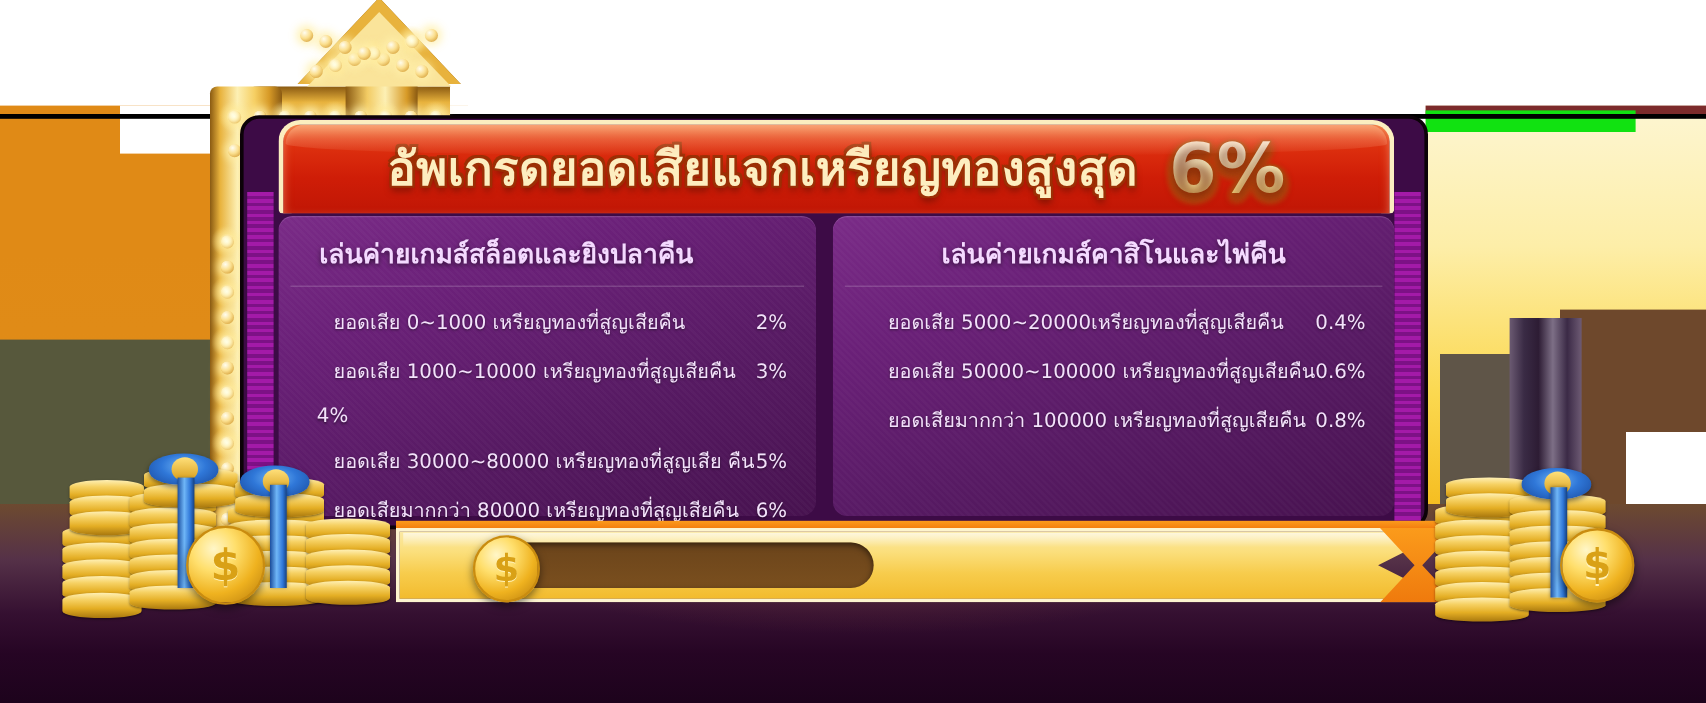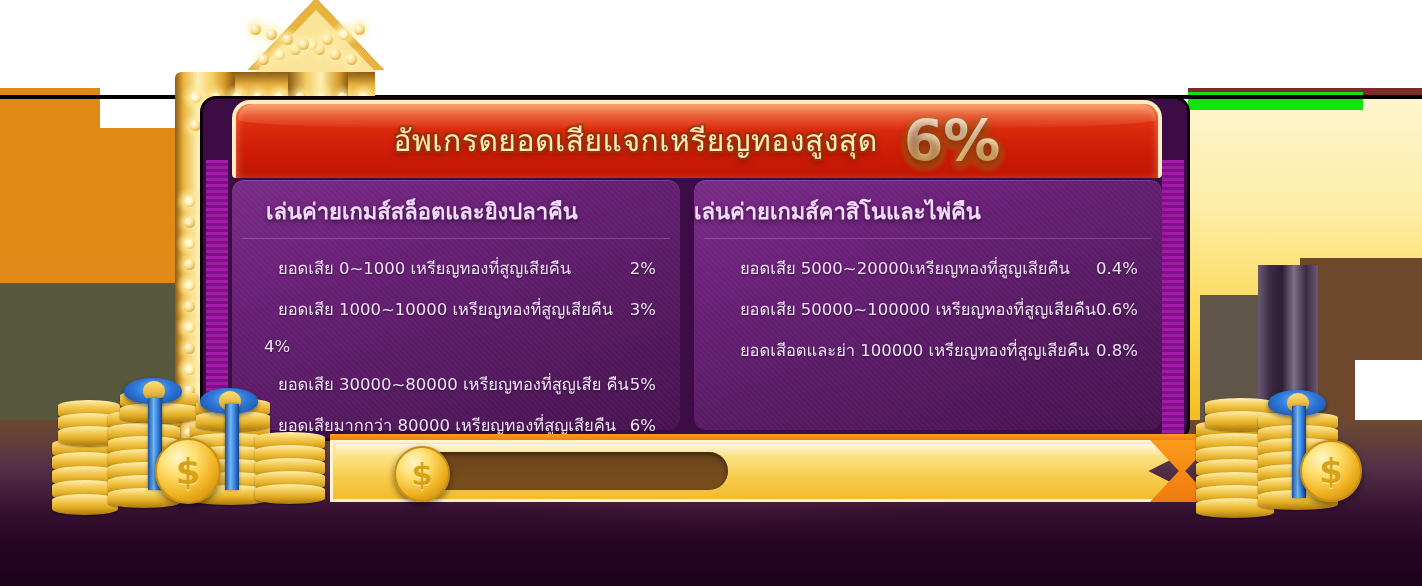--- a/index.html
+++ b/index.html
@@ -69,40 +69,40 @@
   
   .titlebar{position:absolute;left:232px;top:100px;width:930px;height:78px;
     border-radius:18px 18px 4px 4px;
     background:linear-gradient(180deg,#e8541a 0%,#e03310 18%,#cf1d07 60%,#c01605 100%);
     border:4px solid #fbeec0;border-bottom:none;box-sizing:border-box;
     display:flex;align-items:center;justify-content:center;gap:26px;
     box-shadow:inset 0 3px 8px rgba(255,190,140,.55);}
   .titlebar-gloss{position:absolute;left:238px;top:104px;width:918px;height:26px;
     border-radius:16px 16px 40% 40%;
     background:linear-gradient(180deg,rgba(255,190,150,.55),rgba(255,120,60,0));}
-  .title-text{font-size:30px;font-weight:normal;letter-spacing:.5px;
+  .title-text{font-size:39px;font-weight:bold;letter-spacing:.5px;
     color:#fdeec0;line-height:1;
     text-shadow:-2px 0 0 #9c2f05,2px 0 0 #9c2f05,0 -2px 0 #9c2f05,0 2px 0 #9c2f05,
       -2px -2px 0 #9c2f05,2px -2px 0 #9c2f05,-2px 2px 0 #9c2f05,2px 2px 0 #9c2f05,
       0 4px 6px rgba(90,15,0,.7);}
   .title-pct{font-size:57px;font-weight:bold;line-height:1;
     background:linear-gradient(180deg,#fffdf2 0%,#fdf0bd 45%,#f4cf67 100%);
     -webkit-background-clip:text;background-clip:text;color:transparent;
     text-shadow:0 4px 8px rgba(90,15,0,.55);
     filter:drop-shadow(-1px 0 0 #b54a10) drop-shadow(1px 0 0 #b54a10)
            drop-shadow(0 -1px 0 #b54a10) drop-shadow(0 1px 0 #b54a10);}
 
   
   .panels{position:absolute;left:232px;top:180px;width:930px;height:250px;display:flex;gap:14px;}
   .panel{flex:1;border-radius:12px;position:relative;
     background:
       repeating-linear-gradient(45deg,rgba(255,255,255,.022) 0 2px,rgba(0,0,0,0) 2px 4px),
       linear-gradient(160deg,#7a2b87 0%,#6a2078 28%,#571a63 62%,#47124f 100%);
     box-shadow:inset 0 1px 0 rgba(255,255,255,.14);}
-  .panel-title{padding:14px 0 9px 0;text-align:left;font-size:22px;font-weight:bold;
+  .panel-title{padding:14px 0 9px 0;text-align:center;font-size:22px;font-weight:bold;
     color:#f4d9ff;text-shadow:0 2px 4px rgba(0,0,0,.55);}
   .panel-title.left-al{text-align:left;padding-left:18px;margin-left:16px;}
   .panel-rule{height:1px;margin:0 10px;background:rgba(255,255,255,.20);}
   .rows{padding:8px 14px 0 32px;}
   .row{display:flex;align-items:baseline;justify-content:space-between;
     font-size:16.5px;color:#f3e2fb;padding:7.5px 0;text-shadow:0 1px 2px rgba(0,0,0,.5);}
   .row .desc{white-space:nowrap;padding-left:14px;}
   .row .val{white-space:nowrap;padding-right:10px;}
 
   
@@ -288,21 +288,21 @@
         <div class="rows">
           <div class="row">
             <span class="desc">ยอดเสีย 5000~20000เหรียญทองที่สูญเสียคืน</span>
             <span class="val">0.4%</span>
           </div>
           <div class="row">
             <span class="desc">ยอดเสีย 50000~100000 เหรียญทองที่สูญเสียคืน</span>
             <span class="val">0.6%</span>
           </div>
           <div class="row">
-            <span class="desc">ยอดเสีอตและย่า 100000 เหรียญทองที่สูญเสียคืน</span>
+            <span class="desc">ยอดเสียมากกว่า 100000 เหรียญทองที่สูญเสียคืน</span>
             <span class="val">0.8%</span>
           </div>
         </div>
       </div>
     </div>
 
   <div class="ribbon-top-orange"></div>
   <div class="ribbon"></div>
   <div class="ribbon-shine"></div>
   <div class="ribbon-notch"></div>

